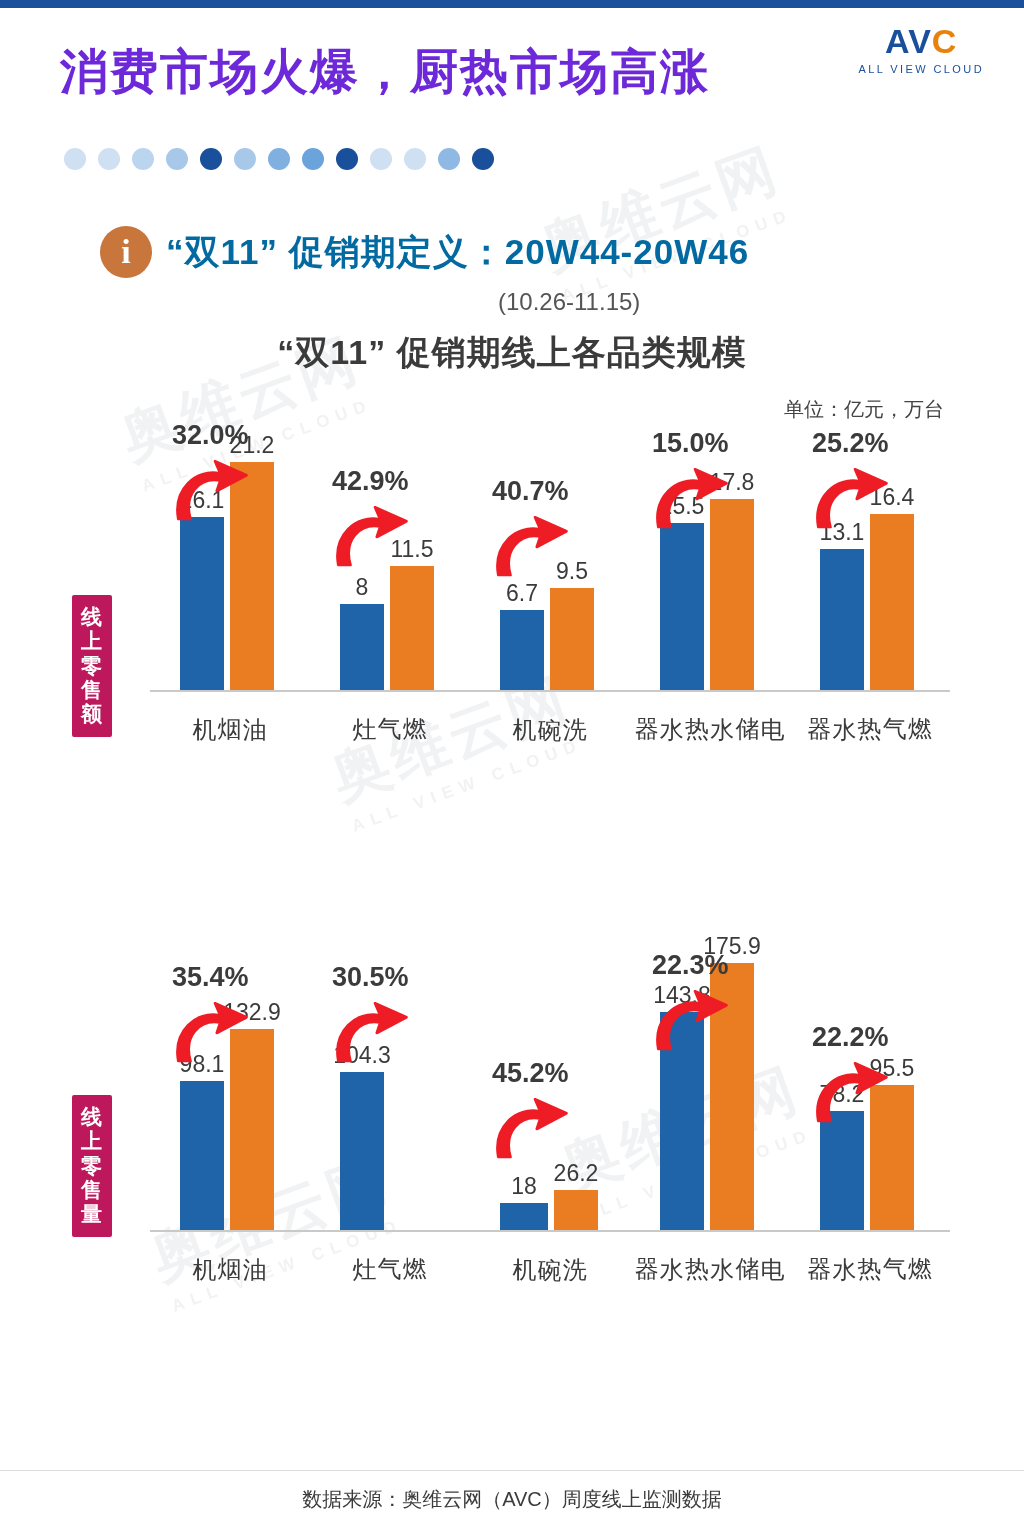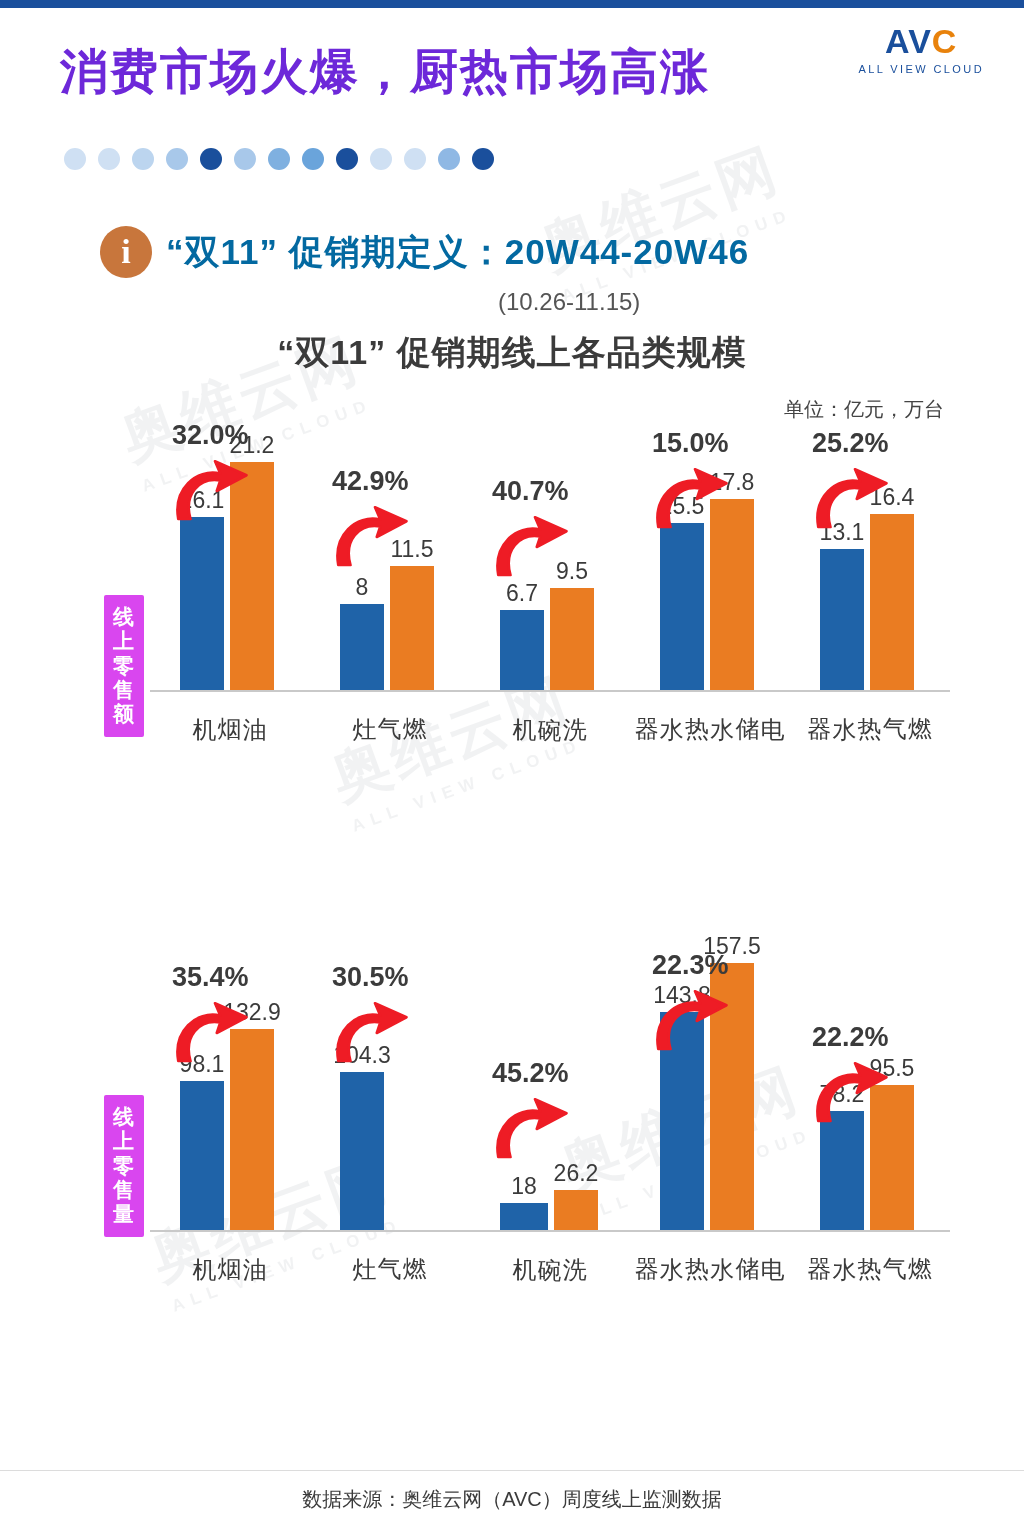--- a/index.html
+++ b/index.html
@@ -74,25 +74,24 @@
     position:absolute; right:80px; top:396px;
     font-size:20px; color:#444;
   }
 
   
   .chart-block { position:absolute; left:150px; width:800px; }
   #block1 { top:420px; height:480px; }
   #block2 { top:930px; height:490px; }
 
   .side-label {
-    position:absolute; width:40px; background:#d946ef; color:#fff;
+    position:absolute; width:40px; background:#be185d; color:#fff;
     font-size:21px; font-weight:bold; text-align:center;
     padding:10px 4px; line-height:1.16; letter-spacing:1px;
     border-radius:2px;
-    margin-left:32px;
   }
   #side1 { left:72px; top:595px; }
   #side2 { left:72px; top:1095px; }
 
   .plot { position:absolute; left:0; top:0; width:800px; }
   .axis {
     position:absolute; left:0; width:800px; height:2px; background:#c9c9c9;
   }
 
   .group { position:absolute; bottom:0; }
@@ -305,21 +304,21 @@
         <div class="arrow" style="left: 20px; top: 164px;"><svg viewBox="0 0 100 80" width="90" height="70">
             <path d="M8 72 C 2 38, 28 14, 56 20 L 50 6 L 86 22 L 52 40 L 56 28 C 32 24, 14 44, 22 72 Z" fill="#ee1c25" stroke="#ee1c25" stroke-width="3" stroke-linejoin="round"></path>
           </svg></div>
       </div>
       <div class="group" style="left: 480px; width: 160px; top: 0px; height: 300px; position: absolute;">
         <div class="bars" style="left: 30px;">
           <div class="bar blue" style="height: 218px;">
             <span class="vlab">143.8</span>
           </div>
           <div class="bar orange" style="height: 267px;">
-            <span class="vlab">157.5</span>
+            <span class="vlab">175.9</span>
           </div>
         </div>
         <div class="cat" style="top: 308px; left: 80px; transform: translateX(-50%);">电储水热水器</div>
         <div class="growth" style="left: 22px; top: 20px;">22.3%</div>
         <div class="arrow" style="left: 20px; top: 56px;"><svg viewBox="0 0 100 80" width="90" height="70">
             <path d="M8 72 C 2 38, 28 14, 56 20 L 50 6 L 86 22 L 52 40 L 56 28 C 32 24, 14 44, 22 72 Z" fill="#ee1c25" stroke="#ee1c25" stroke-width="3" stroke-linejoin="round"></path>
           </svg></div>
       </div>
       <div class="group" style="left: 640px; width: 160px; top: 0px; height: 300px; position: absolute;">
         <div class="bars" style="left: 30px;">

